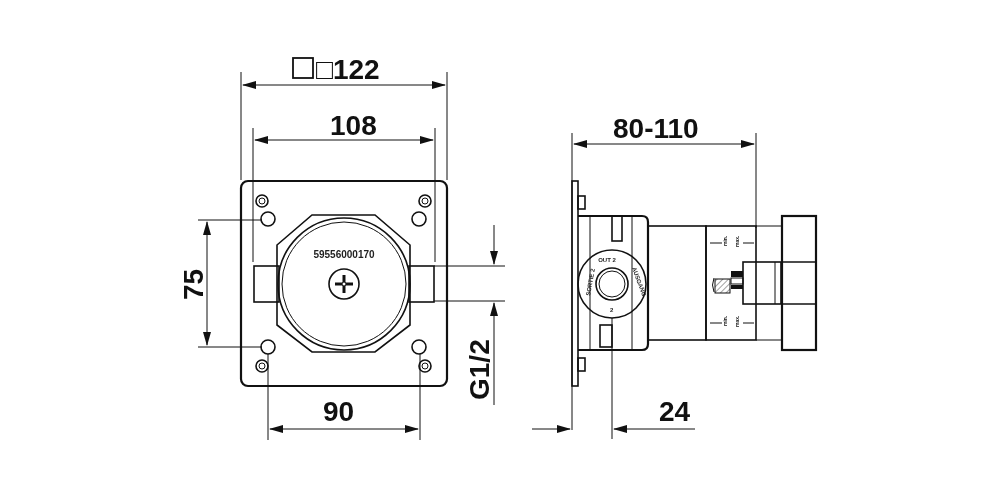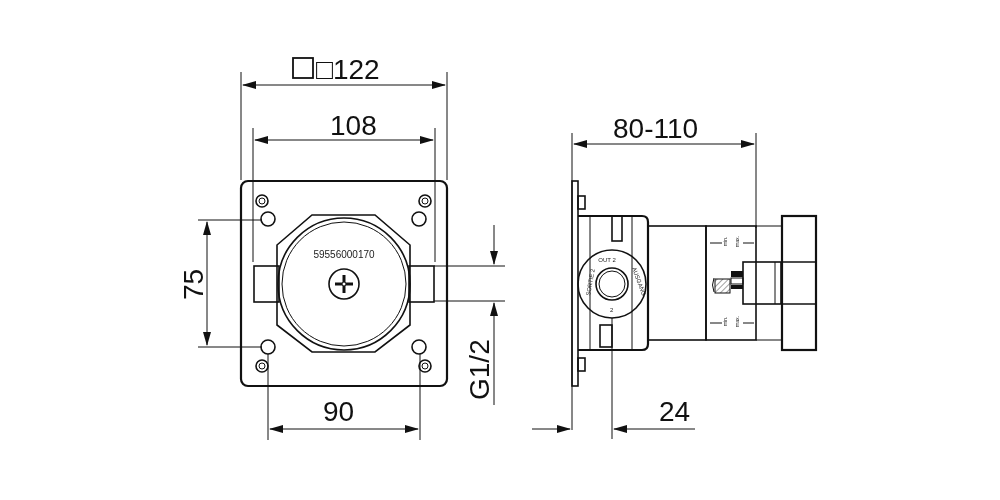--- a/index.html
+++ b/index.html
@@ -1,17 +1,17 @@
 <!DOCTYPE html>
 <html><head>
   <meta charset="utf-8">
   <style>
     html, body { margin: 0; padding: 0; background: #ffffff; }
     body { width: 1000px; height: 500px; overflow: hidden; font-family: "Liberation Sans", sans-serif; }
-    #canvas { position: relative; width: 1000px; height: 408px; }
+    #canvas { position: relative; width: 1000px; height: 408px; font-weight: bold; }
     svg { position: absolute; left: 0; top: 0; }
     .ln { stroke: #111; fill: none; }
     .thin { stroke-width: 1; }
     .med { stroke-width: 1.6; }
     .thick { stroke-width: 2.2; }
     .dimtext { font-family: "Liberation Sans", sans-serif; fill: #111; }
     .small { font-family: "Liberation Sans", sans-serif; fill: #222; }
   </style>
 </head>
 <body>

